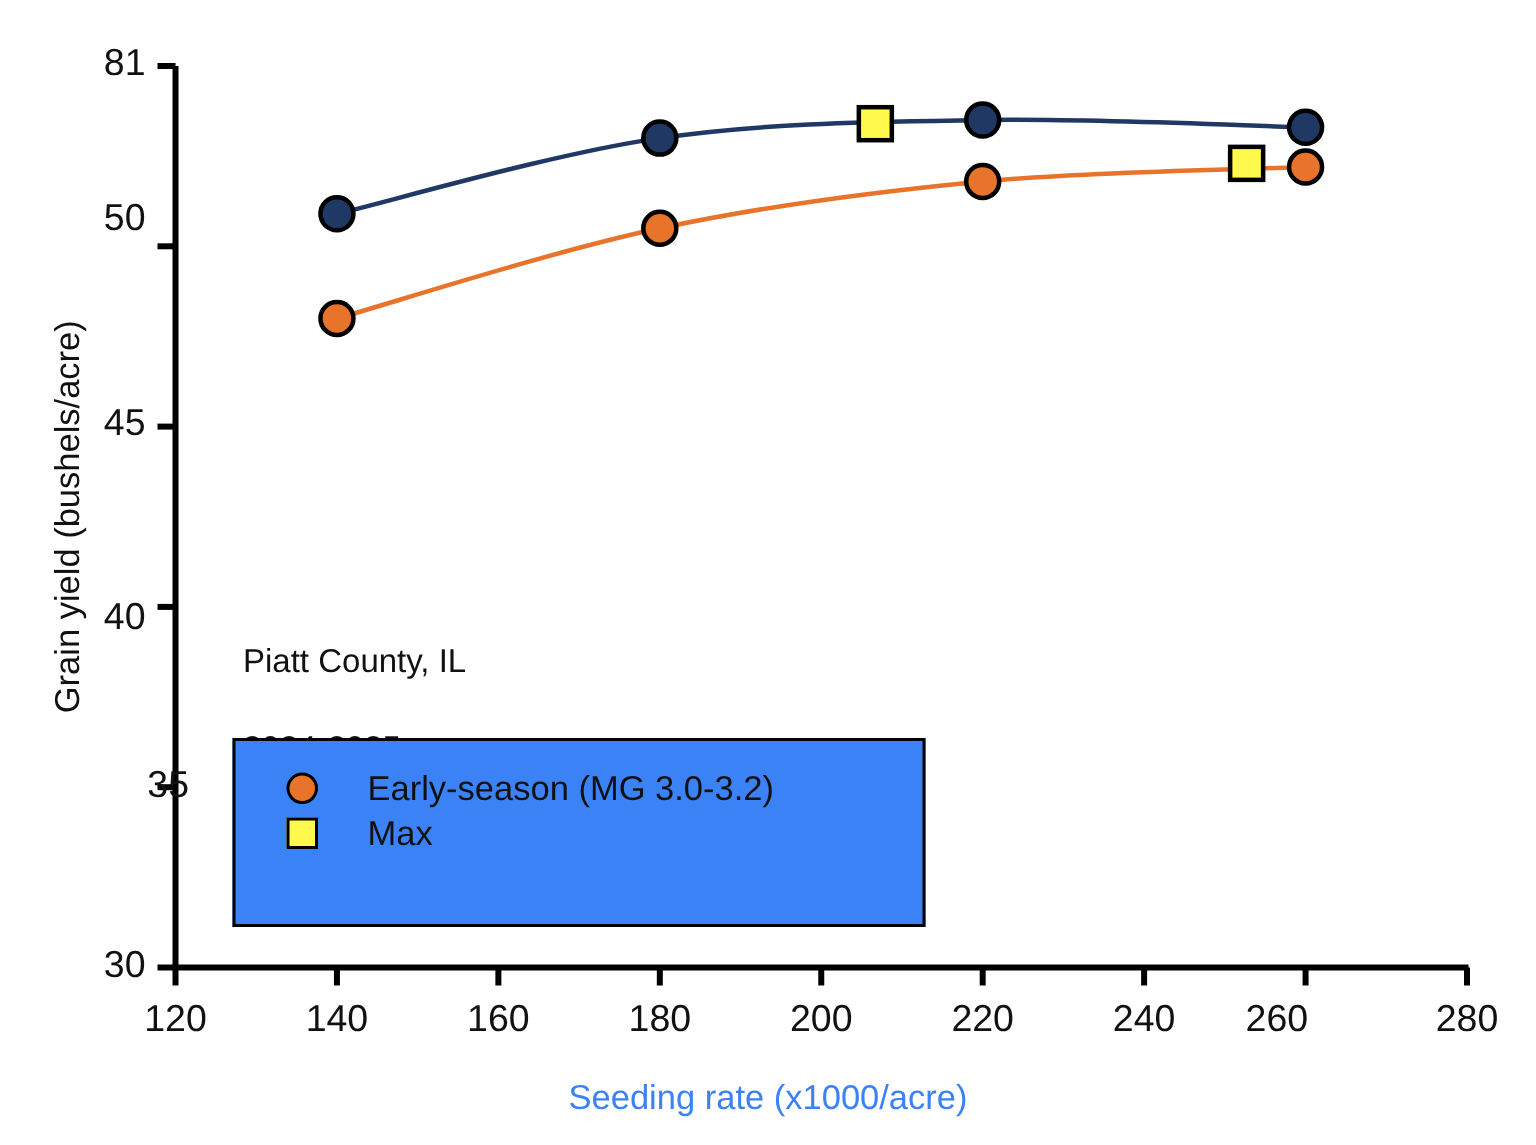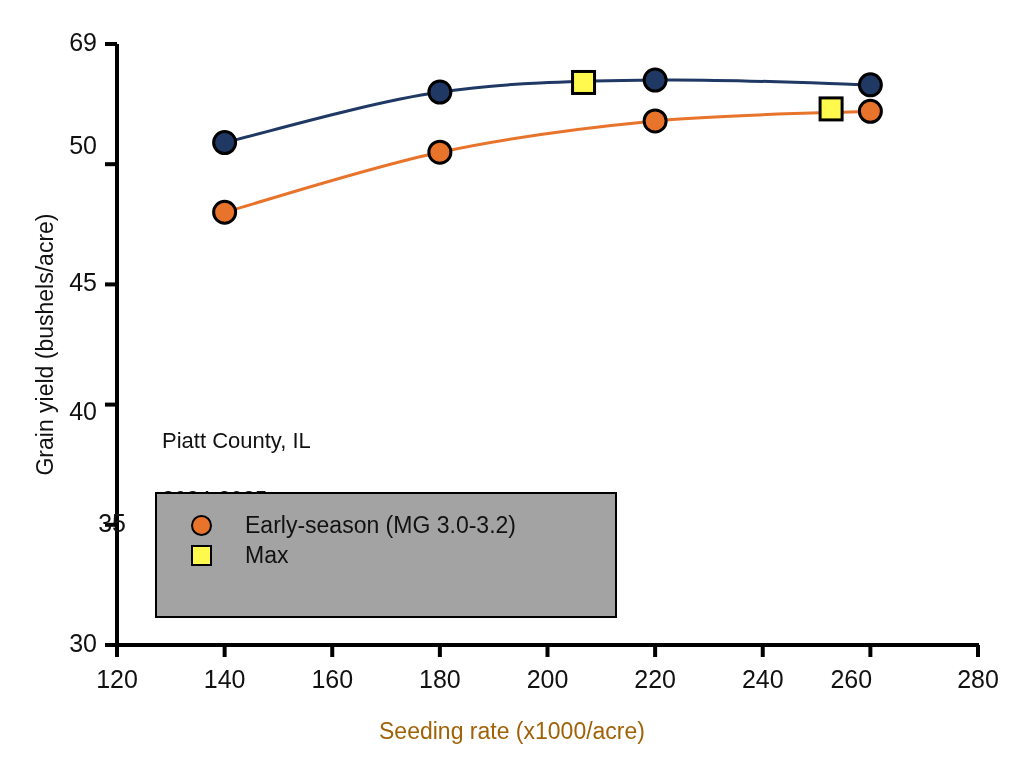--- a/index.html
+++ b/index.html
@@ -8,32 +8,32 @@
     font-family:"Liberation Sans", sans-serif;
     color:#000000;overflow:hidden;position:relative;
   }
   #figure{position:absolute;left:0;top:0;width:1024px;height:763px;}
   .ylabel{
     position:absolute;
     transform-origin:center center;
     font-size:23px;color:#111;white-space:nowrap;
   }
   .xlabel{
-    position:absolute;font-size:23px;color:#a16207;white-space:nowrap;
+    position:absolute;font-size:23px;color:#3b82f6;white-space:nowrap;
     text-align:center;
   }
   .tick-text{
     position:absolute;font-size:25px;color:#111;white-space:nowrap;
   }
   .annot{
     position:absolute;font-size:22px;color:#111;line-height:1.32;white-space:pre-line;
   }
   .legend-box{
     position:absolute;
-    border:2px solid #000;background:#a3a3a3;
+    border:2px solid #000;background:#3b82f6;
   }
   .legend-row{
     display:flex;align-items:center;height:30px;
   }
   .legend-swatch-cell{
     width:88px;display:flex;align-items:center;justify-content:center;
   }
   .sw-circle{
     width:17px;height:17px;border-radius:50%;border:2px solid #000;
   }
@@ -90,21 +90,21 @@
         <rect x="820.091875" y="97.90800000000002" width="22" height="22" fill="#FFF94D" stroke="#000" stroke-width="3"></rect>
       </g>
   </svg>
 
   <div id="y-tick-labels">
       <div class="tick-text" style="right: 927px; top: 629px; text-align: right; margin-left: 14px;">30</div>
       <div class="tick-text" style="right: 898px; top: 508.8px; text-align: center;">35</div>
       <div class="tick-text" style="right: 927px; top: 397px; text-align: right;">40</div>
       <div class="tick-text" style="right: 927px; top: 268.4px; text-align: right;">45</div>
       <div class="tick-text" style="right: 927px; top: 131px; text-align: left;">50</div>
-      <div class="tick-text" style="right: 927px; top: 28px; text-align: right;">69</div>
+      <div class="tick-text" style="right: 927px; top: 28px; text-align: right;">81</div>
     </div>
 
   <div id="x-tick-labels">
       <div class="tick-text" style="left: 77px; top: 665px; width: 80px; text-align: center;">120</div>
       <div class="tick-text" style="left: 184.625px; top: 665px; width: 80px; text-align: center;">140</div>
       <div class="tick-text" style="left: 292.25px; top: 665px; width: 80px; text-align: center;">160</div>
       <div class="tick-text" style="left: 399.875px; top: 665px; width: 80px; text-align: center;">180</div>
       <div class="tick-text" style="left: 507.5px; top: 665px; width: 80px; text-align: center;">200</div>
       <div class="tick-text" style="left: 615.125px; top: 665px; width: 80px; text-align: center;">220</div>
       <div class="tick-text" style="left: 722.75px; top: 665px; width: 80px; text-align: center;">240</div>

